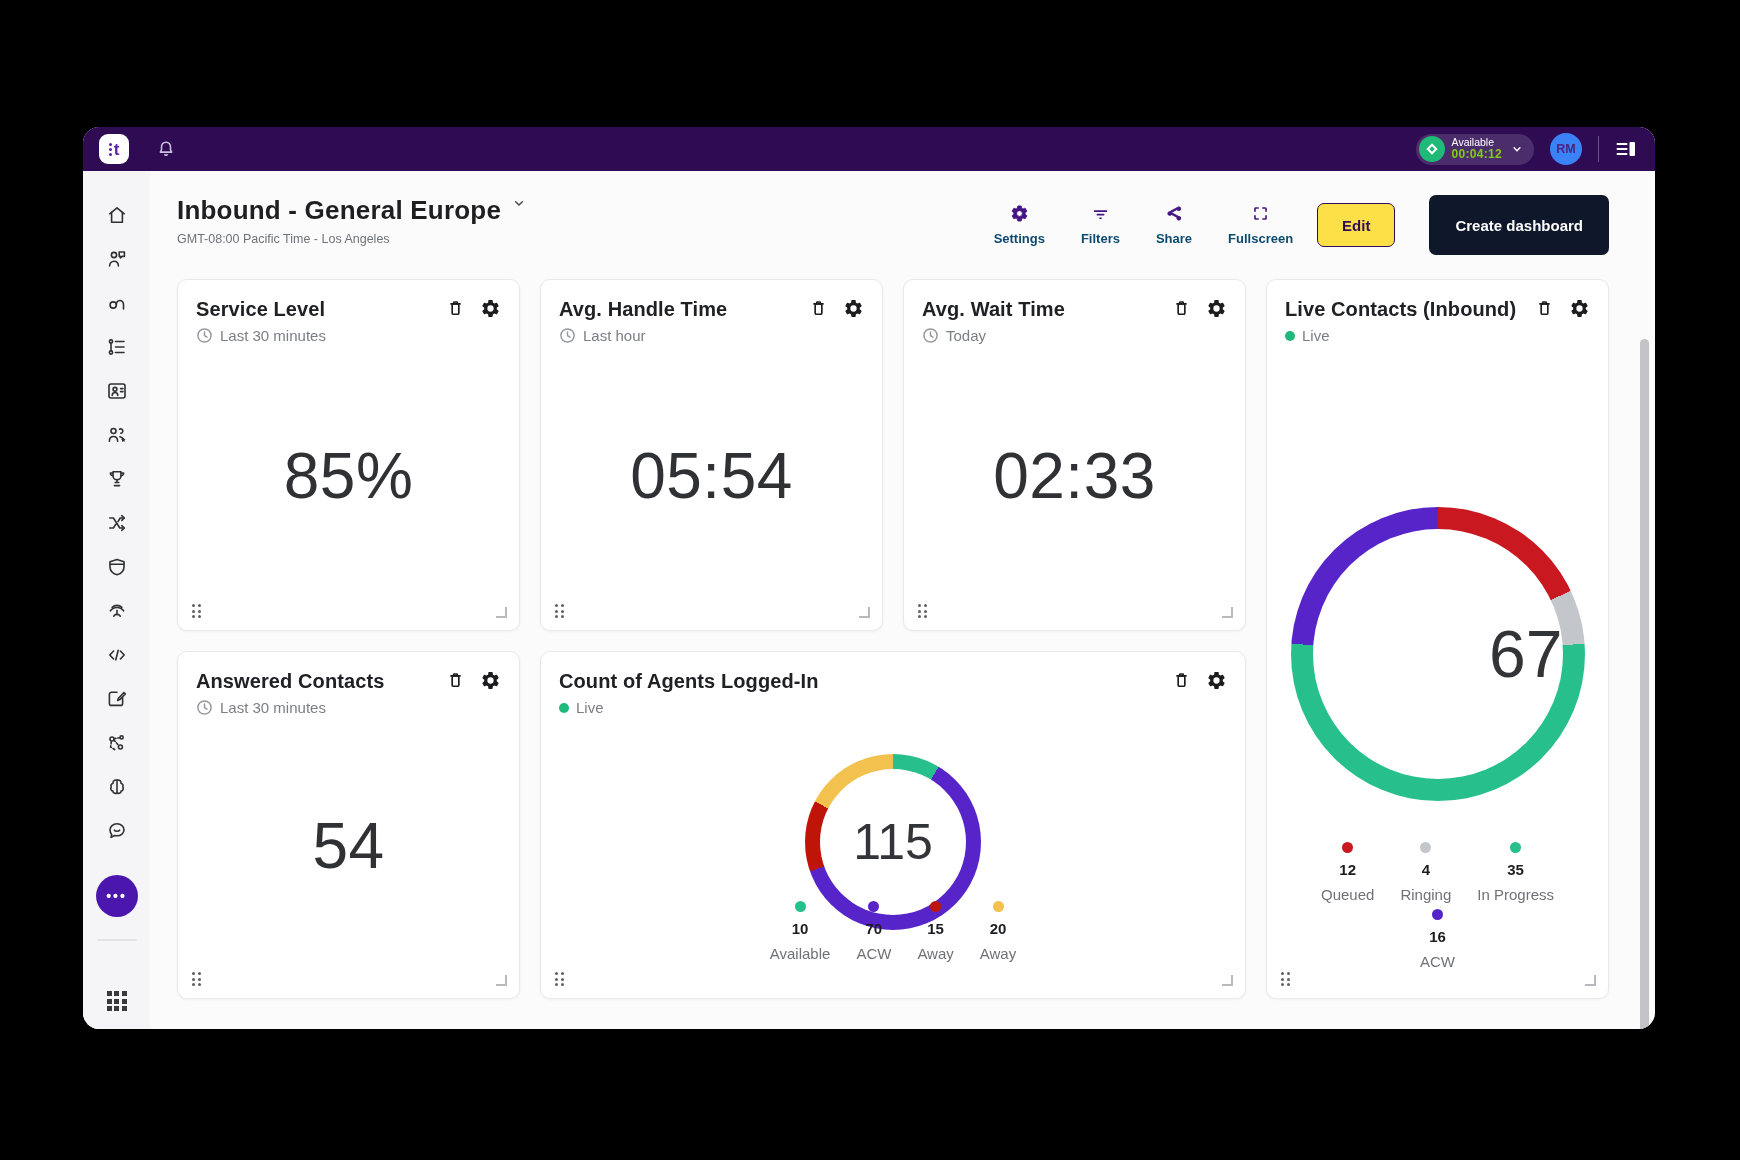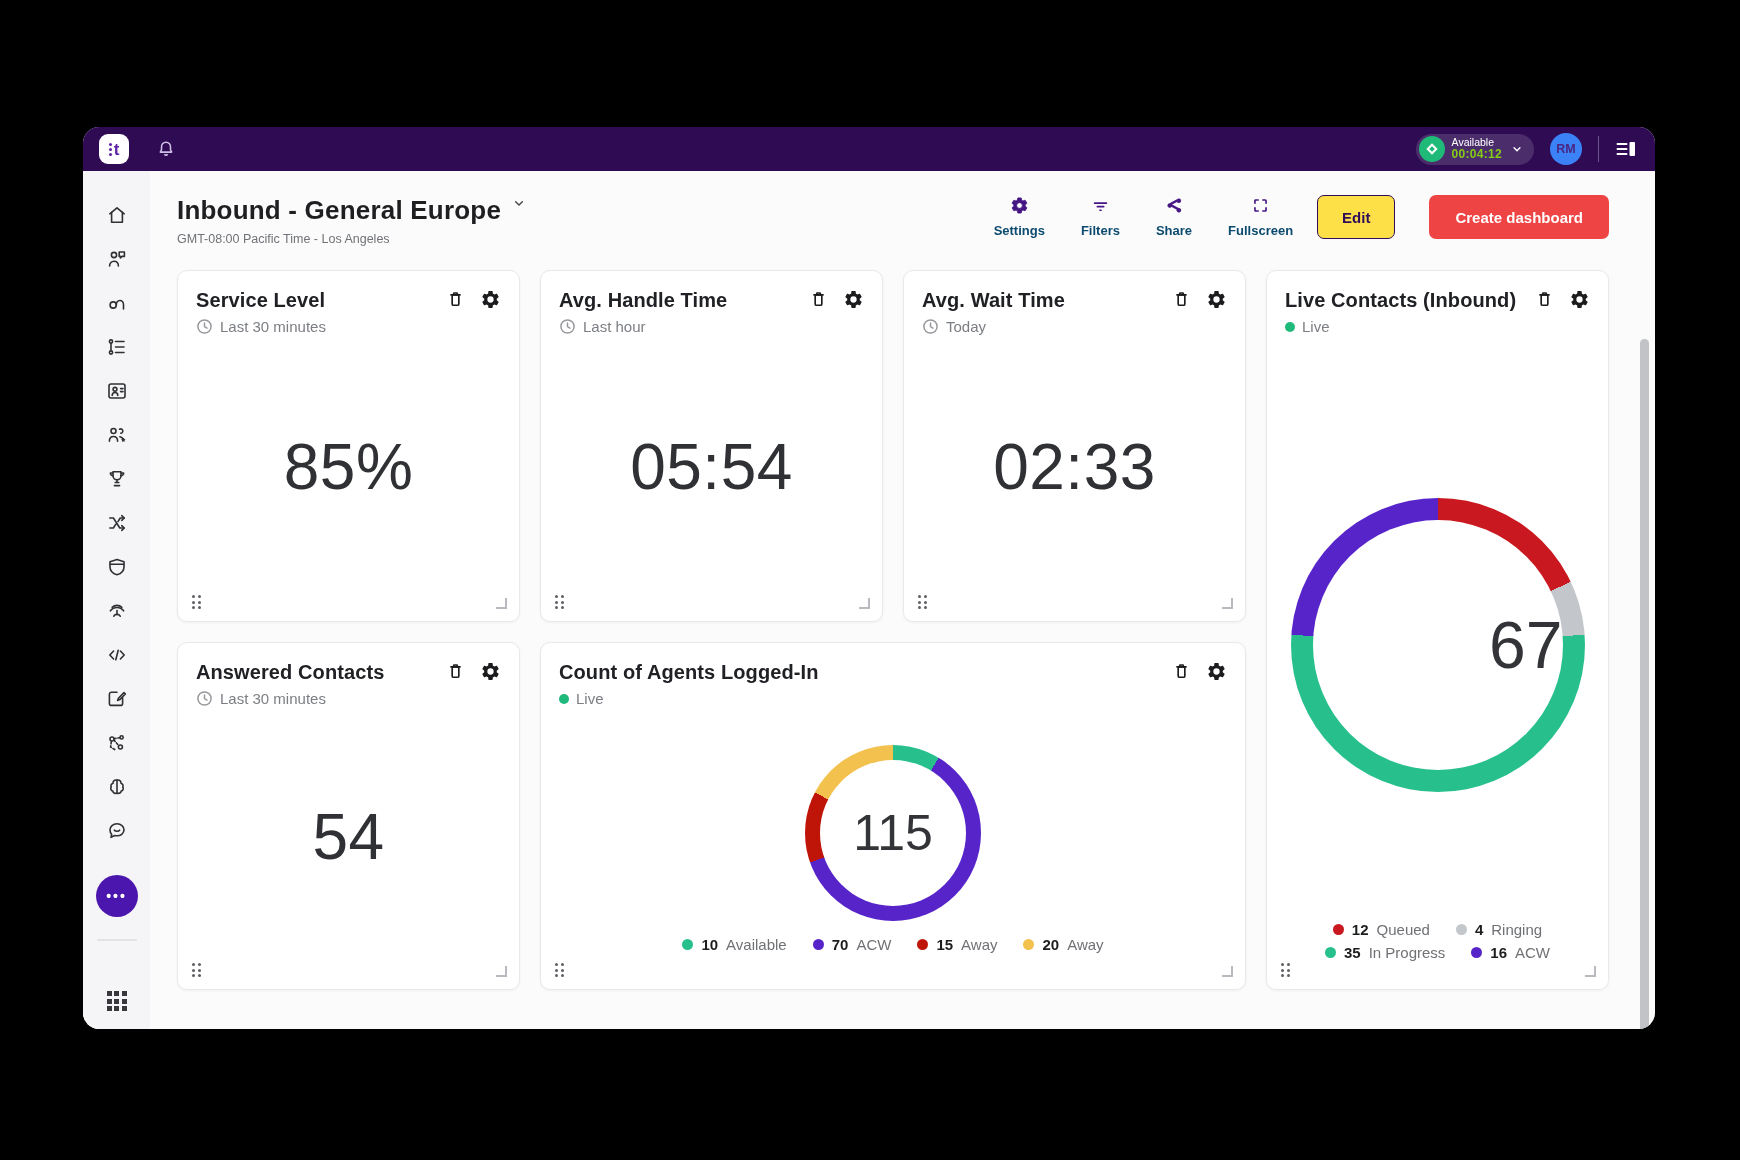--- a/index.html
+++ b/index.html
@@ -60,22 +60,22 @@
   .title-row { display:flex; align-items:flex-start; gap:10px; cursor:pointer; }
   .page-title { font-size:26px; font-weight:bold; color:#1f1f22; letter-spacing:.2px; }
   .page-sub { font-size:12.5px; color:#6f7276; margin-top:6px; }
   .head-actions { margin-left:auto; display:flex; align-items:center; }
   .ha-item { display:flex; align-items:center; gap:8px; color:#0c4a6e; font-size:13px;
              font-weight:bold; cursor:pointer; margin-left:36px;flex-direction:column; }
   .ha-item svg { stroke:#451584; }
   .btn-edit { margin-left:24px; height:44px; padding:17px 24px; border:1.5px solid #2f0d59;
               border-radius:7px; background:#fde047; color:#2f0d59; font-size:15px; font-weight:bold;
               display:flex; align-items:center; cursor:pointer; }
-  .btn-create { margin-left:34px; height:44px; padding:0 26px; border:none; border-radius:7px;
-                background:#ef4444; color:#fff; font-size:15px; font-weight:bold;
+  .btn-create { margin-left:34px; height:60px; padding:0 26px; border:none; border-radius:7px;
+                background:#0f172a; color:#fff; font-size:15px; font-weight:bold;
                 display:flex; align-items:center; cursor:pointer; }
 
   
   .grid { margin:24px 46px 0 27px; display:grid; grid-template-columns:repeat(4,1fr);
           grid-template-rows:352px 348px; gap:20px; }
   .card { background:#fff; border:1px solid #e9e9ec; border-radius:10px; position:relative;
           box-shadow:0 1px 3px rgba(40,40,60,.05); }
   .g1{grid-column:1;grid-row:1} .g2{grid-column:2;grid-row:1} .g3{grid-column:3;grid-row:1}
   .g4{grid-column:4;grid-row:1/3} .g5{grid-column:1;grid-row:2} .g6{grid-column:2/4;grid-row:2}
 
@@ -102,21 +102,21 @@
                  display:flex; align-items:center; justify-content:center; color:#333437; }
   .donut-live { width:294px; height:294px; left:50%; top:227px; margin-left:-147px; }
   .donut-live .hole { left:22px; top:22px; right:22px; bottom:22px; font-size:66px;justify-content:flex-end; }
   .donut-agents { width:176px; height:176px; left:50%; top:102px; margin-left:-88px; }
   .donut-agents .hole { left:15px; top:15px; right:15px; bottom:15px; font-size:50px; }
 
   .legend { position:absolute; left:0; right:0; display:flex; flex-wrap:wrap;
             justify-content:center; column-gap:26px; row-gap:6px; }
   .legend-live { bottom:28px; padding:0 40px; }
   .legend-agents { bottom:36px; }
-  .legend .item { display:flex; align-items:center; gap:8px; font-size:15px; color:#6f7175; }
+  .legend .item { display:flex; align-items:center; gap:8px; font-size:15px; color:#6f7175;flex-direction:column; }
   .legend .item .dot { width:11px; height:11px; border-radius:50%; flex:0 0 11px; }
   .legend .item b { color:#1c1d1f; }
 
   
   .scrollbar { position:absolute; right:6px; top:168px; width:9px; height:718px;
                border-radius:5px; background:#c2c3c7; cursor:pointer; }
 </style>
 </head>
 <body>
 

